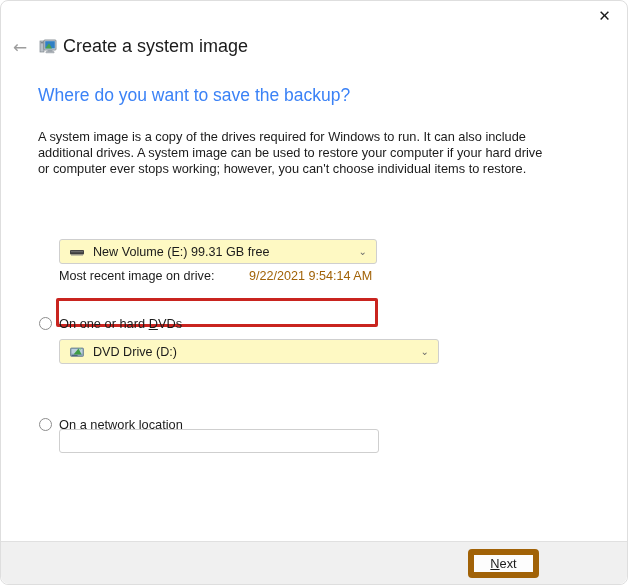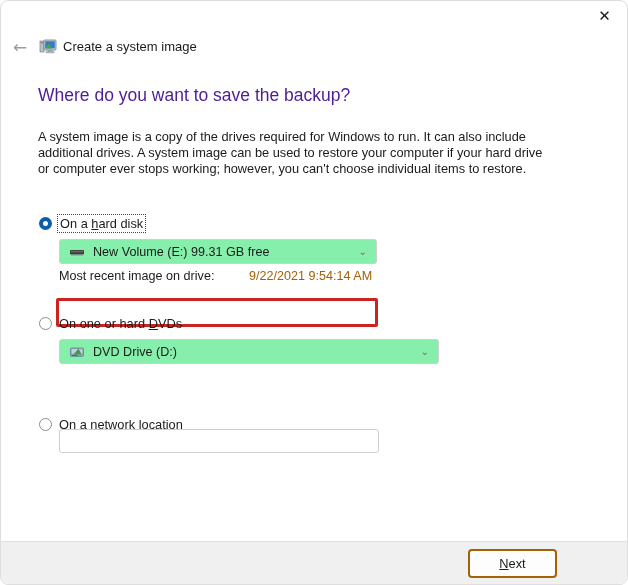--- a/index.html
+++ b/index.html
@@ -77,41 +77,41 @@
   }
   .app-icon {
     position: absolute;
     left: 38px; top: 6px;
     width: 19px;
     height: 19px;
   }
   .app-title {
     position: absolute;
     left: 62px; top: 6px;
-    font-size: 13px;
+    font-size: 18px;
     color: #1b1b1b;
     line-height: 19px;
     white-space: nowrap;
   }
 
   
   .content {
     position: absolute;
     left: 0; top: 62px;
     width: 626px;
     height: 478px;
     background: #ffffff;
   }
 
   .heading {
     position: absolute;
     left: 37px;
     top: 22px;
     font-size: 17.5px;
-    color: #4c1d95;
+    color: #3b82f6;
     white-space: nowrap;
   }
 
   .intro {
     position: absolute;
     left: 37px;
     top: 66px;
     width: 516px;
     font-size: 12.8px;
     color: #1b1b1b;
@@ -175,21 +175,21 @@
     outline-offset: 1px;
     padding: 0 1px;
   }
   .accel { text-decoration: underline; }
 
   
   .combo {
     position: absolute;
     box-sizing: border-box;
     height: 25px;
-    background: #86efac;
+    background: #fef9c3;
     border: 1px solid #cfcfcf;
     border-radius: 3px;
     display: flex;
     align-items: center;
     cursor: default;
   }
   .combo-hard {
     left: 58px;
     top: 176px;
     width: 318px;
@@ -313,22 +313,22 @@
     border-radius: 4px;
     font-family: "Liberation Sans", sans-serif;
     font-size: 12.8px;
     color: #1b1b1b;
     background: #fdfdfd;
     cursor: default;
   }
   .btn-next {
     left: 467px;
     top: 7px;
-    width: 89px;
-    border: 2px solid #a16207;
+    width: 71px;
+    border: 6px solid #a16207;
   }
   .btn-cancel {
     left: 545px;
     top: 7px;
     width: 69px;
     border: 6px solid #4c1d95;
     margin-top: 38px;
   }
 </style>
 </head>
@@ -359,26 +359,20 @@
     </span>
     <span class="app-title">Create a system image</span>
   </div>
 
   <div class="content">
 
     <div class="heading">Where do you want to save the backup?</div>
 
     <div class="intro">A system image is a copy of the drives required for Windows to run. It can also include additional drives. A system image can be used to restore your computer if your hard drive or computer ever stops working; however, you can't choose individual items to restore.</div>
 
-    <div class="opt-hard">
-      <div class="radio-row">
-        <span class="radio checked"></span>
-        <span class="radio-label focused"><span>On a </span><span class="accel">h</span><span>ard disk</span></span>
-      </div>
-    </div>
 
     <div class="combo combo-hard">
       <span class="combo-icon">
         <svg width="16" height="16" viewBox="0 0 16 16">
           <rect x="1" y="6" width="14" height="4.6" rx="1" fill="#3d3d3d"></rect>
           <rect x="1.8" y="6.8" width="12.4" height="1.5" fill="#6a6a6a"></rect>
           <rect x="2" y="10.6" width="12" height="0.9" fill="#8c8c8c"></rect>
         </svg>
       </span>
       <span class="combo-text">New Volume (E:)  99.31 GB free</span>

